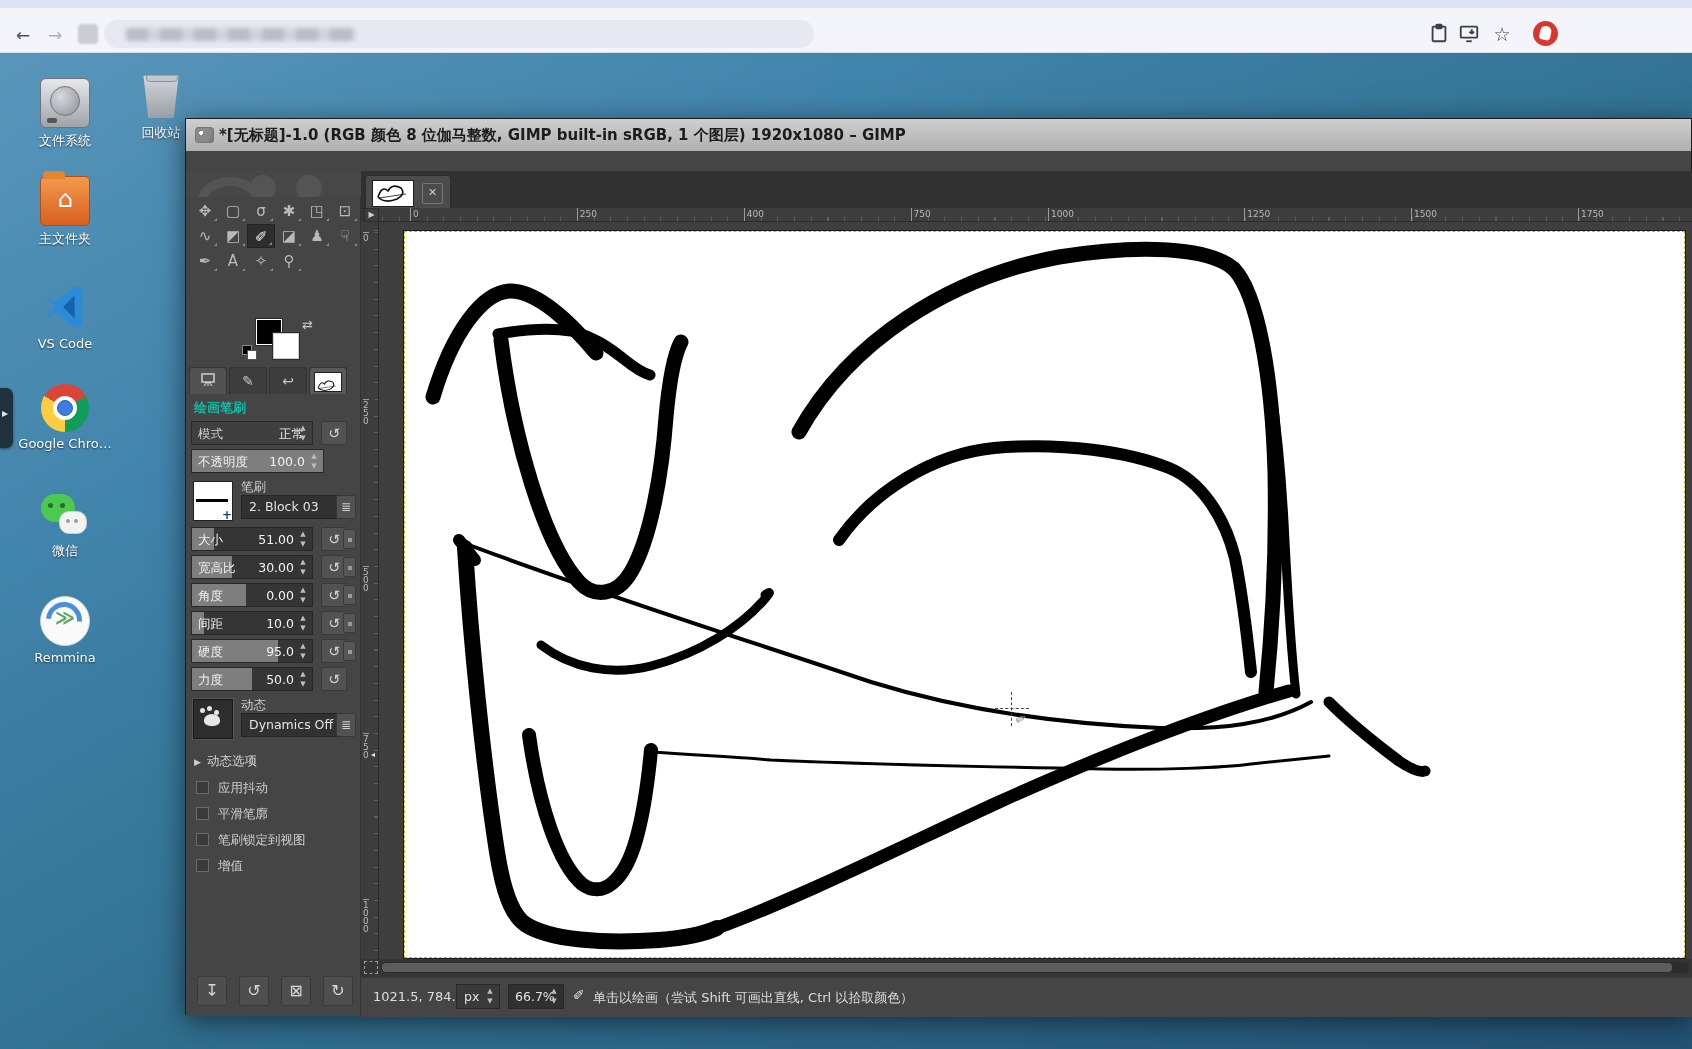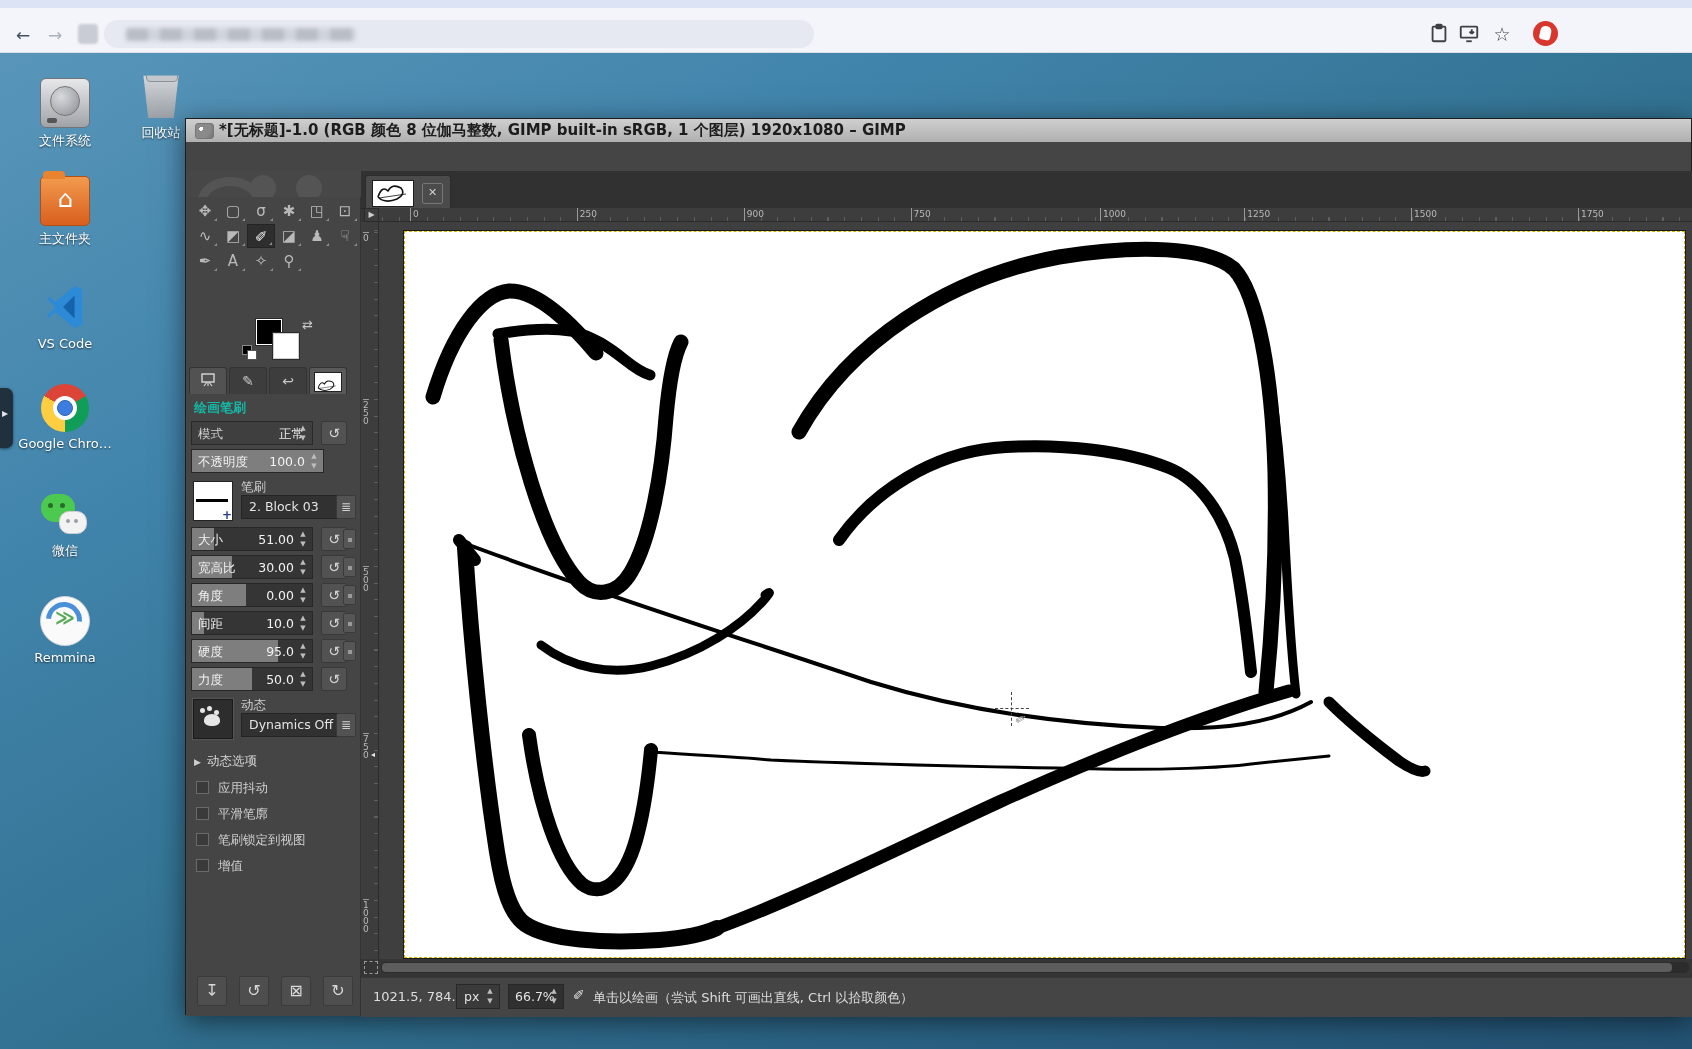--- a/index.html
+++ b/index.html
@@ -57,21 +57,21 @@
   .art-remmina::before{content:"";position:absolute;left:5px;top:5px;width:36px;height:36px;border-radius:50%;
     border:5px solid transparent;border-top-color:#4a90d9;border-right-color:#4a90d9;box-sizing:border-box;transform:rotate(-40deg);}
   .art-remmina::after{content:"≫";position:absolute;left:0;top:9px;width:48px;text-align:center;color:#57a956;
     font-size:19px;font-weight:bold;}
   .edge-handle{position:absolute;left:0;top:388px;width:13px;height:60px;background:#20303c;border-radius:0 7px 7px 0;
     box-shadow:0 1px 3px rgba(0,0,0,.5);}
   .edge-handle::before{content:"▸";position:absolute;left:2px;top:18px;color:#dfe6ec;font-size:12px;}
   
   .gimp{position:absolute;left:185px;top:118px;width:1507px;height:897px;background:#454545;
     box-shadow:0 6px 26px rgba(0,0,0,.55);border:1px solid #1c1c1c;box-sizing:border-box;}
-  .titlebar{position:absolute;left:0;top:0;width:100%;height:23px;
+  .titlebar{position:absolute;left:0;top:0;width:100%;height:32px;
     background:linear-gradient(180deg,#cfcfcf,#b0b0b0);display:flex;align-items:center;}
   .wilbericon{width:17px;height:14px;margin:0 5px 0 9px;border-radius:3px;
     background:radial-gradient(circle at 30% 35%,#fff 2px,#8a8a8a 2px 60%,#6f6f6f);border:1px solid #777;}
   .title{font-size:15px;font-weight:bold;color:#1c1c1c;white-space:nowrap;}
   .menubar{position:absolute;left:0;top:25px;width:100%;height:27px;background:#3b3b3b;display:flex;align-items:center;}
   .menubar .mi{padding:0 11px;font-size:13.5px;color:#e2e2e2;line-height:27px;}
   
   .dock{position:absolute;left:0;top:52px;width:175px;height:845px;background:#454545;border-right:1px solid #333;box-sizing:border-box;}
   .wilberhead{position:absolute;left:0;top:0;width:175px;height:26px;background:#474747;overflow:hidden;}
   .wilberhead::before{content:"";position:absolute;left:12px;top:6px;width:46px;height:30px;border-radius:50%;
@@ -450,23 +450,23 @@
               </svg>
           </div>
           <div class="closebox">✕</div>
         </div>
       </div>
 
       <div class="corner">▶</div>
       <div class="topruler" id="topruler">
           <span class="rl" style="left: 31px;">0</span>
           <span class="rl" style="left: 197.85px;">250</span>
-          <span class="rl" style="left: 364.7px;">900</span>
+          <span class="rl" style="left: 364.7px;">400</span>
           <span class="rl" style="left: 531.55px;">750</span>
-          <span class="rl" style="left: 721px;">1000</span>
+          <span class="rl" style="left: 669px;">1000</span>
           <span class="rl" style="left: 865.25px;">1250</span>
           <span class="rl" style="left: 1032.1px;">1500</span>
           <span class="rl" style="left: 1198.95px;">1750</span>
         </div>
       <div class="vruler" id="vruler">
         <div class="vmarker" style="top:528px">◂</div>
       <span class="rl" style="top: 10px;">0</span>
           <span class="rl" style="top: 176.85px;">2<br>5<br>0</span>
           <span class="rl" style="top: 343.7px;">5<br>0<br>0</span>
           <span class="rl" style="top: 510.55px;">7<br>5<br>0</span>

